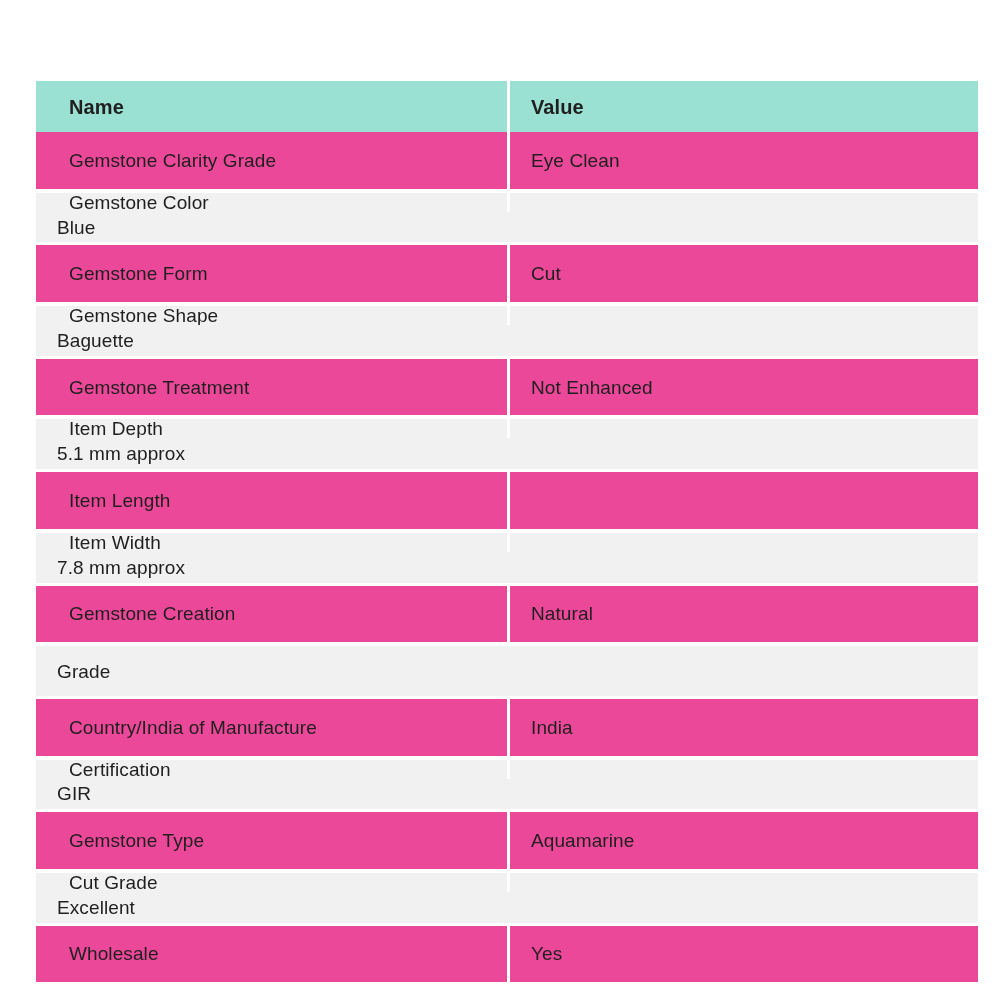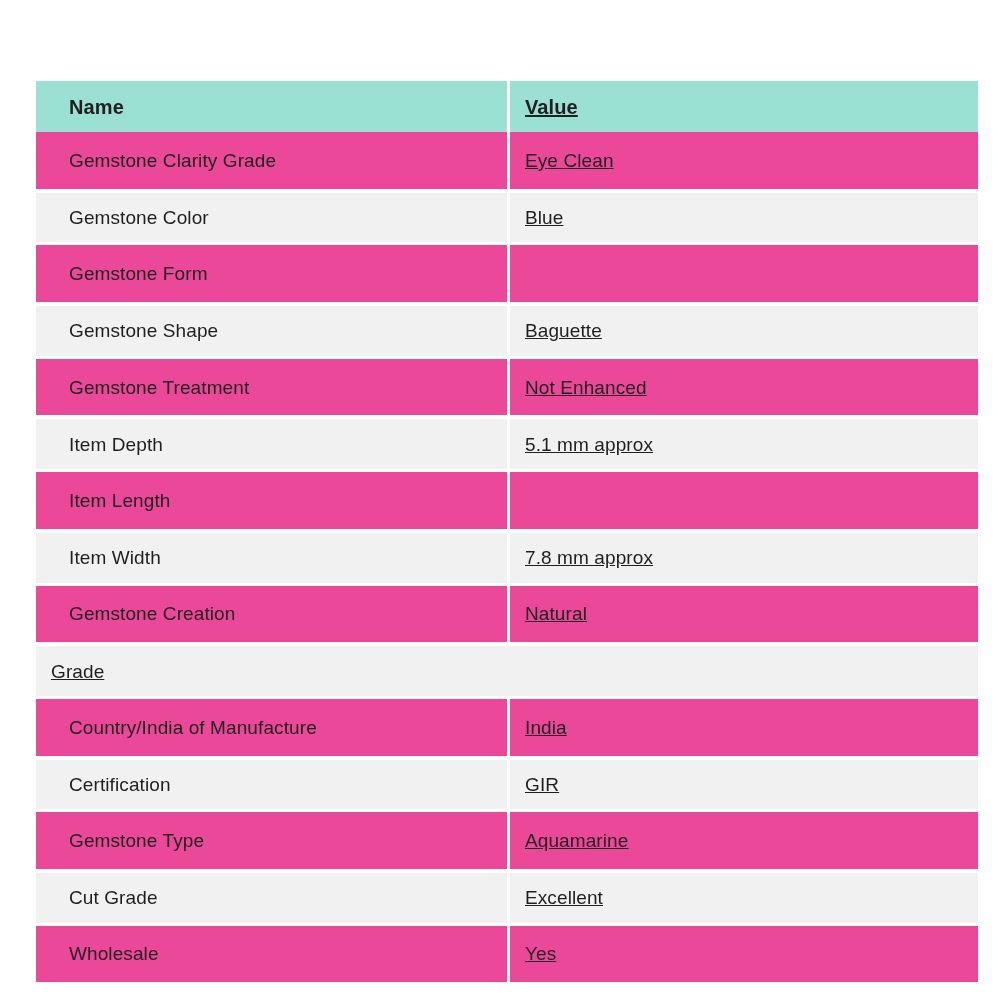--- a/index.html
+++ b/index.html
@@ -30,39 +30,39 @@
   }
   .row.header{
     height:51px;
     background:var(--header-bg);
     justify-content:space-between;
   }
   .row.stripe{
     background:var(--stripe-bg);
     border-top:4px solid var(--divider);
     border-bottom:3px solid var(--divider);
+    flex-direction:column;
   }
   .cell{
     display:flex;
     align-items:center;
     font-size:19px;
     line-height:1;
     letter-spacing:.1px;
     white-space:nowrap;
     overflow:hidden;
   }
   .cell.name{
     width:474px;
     padding-left:33px;
     border-right:3px solid var(--divider);
   }
   .cell.value{
     flex:1;
-    padding-left:15px;
-    text-decoration:underline;
+    padding-left:21px;
   }
   .row.header .cell{
     font-size:20px;
     font-weight:600;
     border-right-color:var(--divider);
   }
 </style>
 </head>
 <body>
 
@@ -77,20 +77,21 @@
     <div class="cell value">Eye Clean</div>
   </div>
 
   <div class="row stripe">
     <div class="cell name">Gemstone Color</div>
     <div class="cell value">Blue</div>
   </div>
 
   <div class="row">
     <div class="cell name">Gemstone Form</div>
+    <div class="cell value">Cut</div>
   </div>
 
   <div class="row stripe">
     <div class="cell name">Gemstone Shape</div>
     <div class="cell value">Baguette</div>
   </div>
 
   <div class="row">
     <div class="cell name">Gemstone Treatment</div>
     <div class="cell value">Not Enhanced</div>

